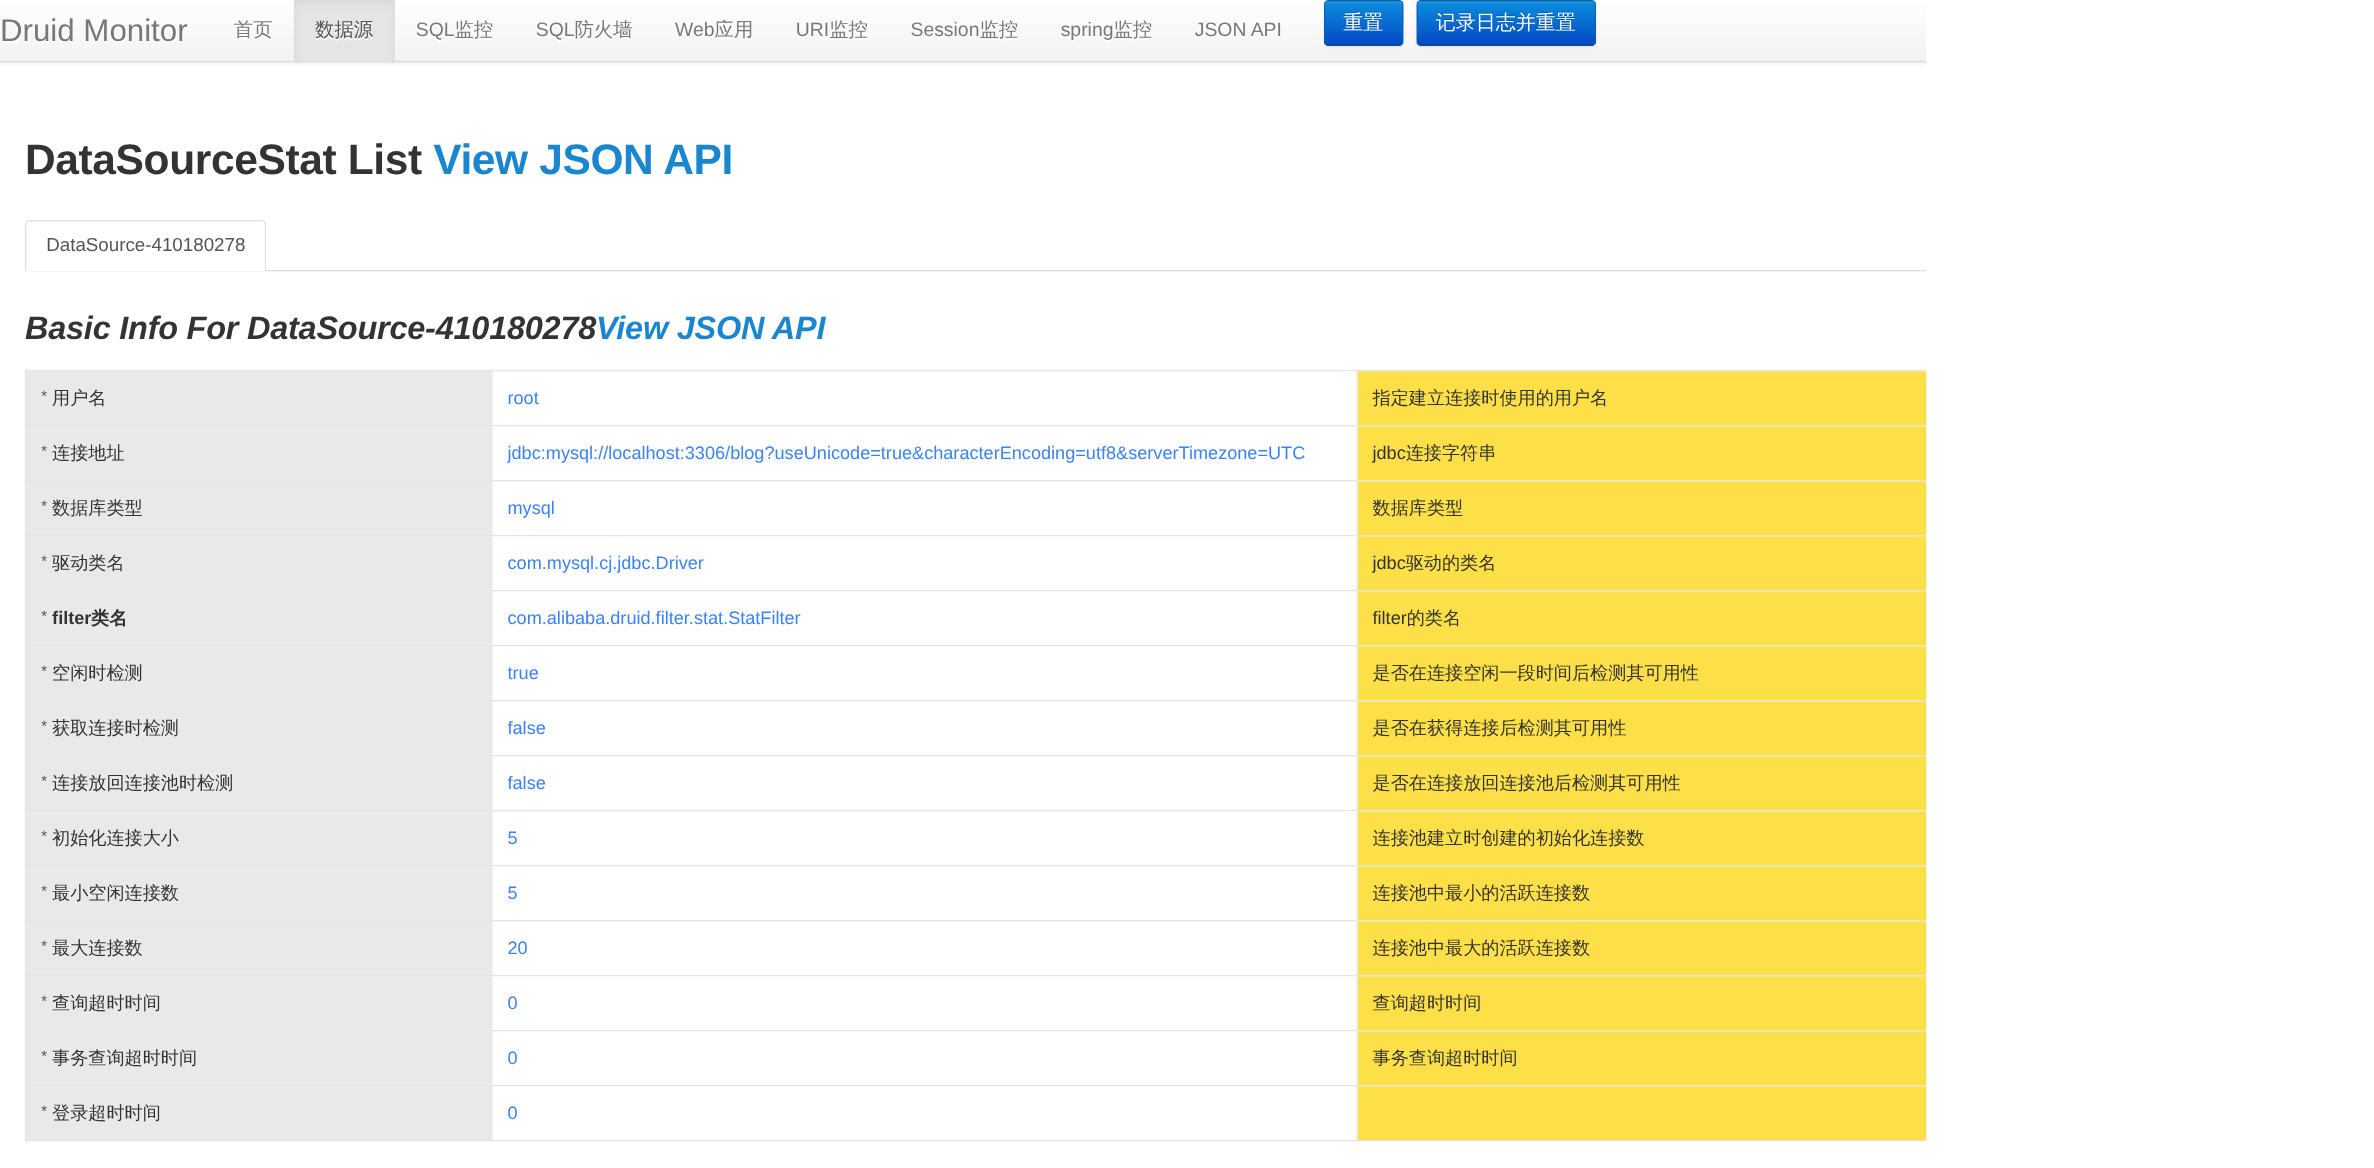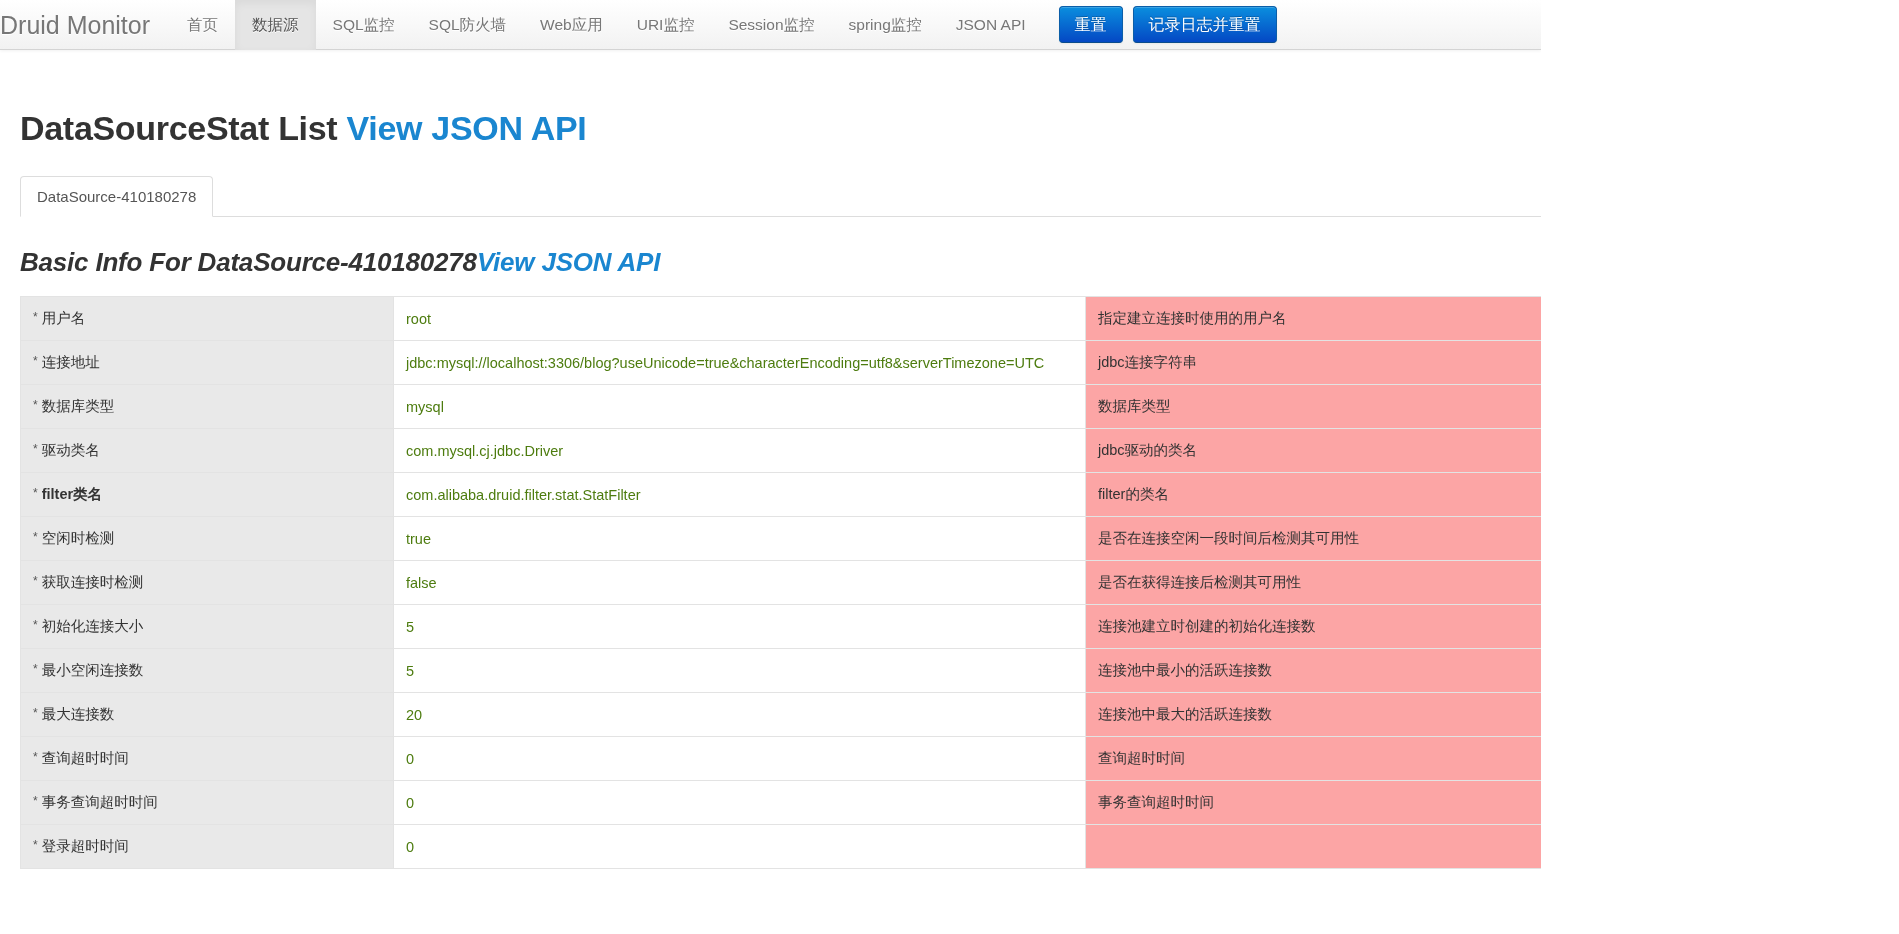--- a/index.html
+++ b/index.html
@@ -60,21 +60,21 @@
     text-shadow: 0 1px 0 #fff;
     white-space: nowrap;
   }
   .nav-item.active {
     background: #e5e5e5;
     color: #555;
     box-shadow: inset 0 3px 8px rgba(0,0,0,.055);
   }
   .nav-buttons {
     display: flex;
-    align-items: center;
+    align-items: flex-start;
     margin-left: 16px;
     gap: 10px;
   }
   .btn-primary {
     display: inline-block;
     padding: 6px 15px;
     font-size: 16px;
     color: #ffffff;
     background: linear-gradient(to bottom, #0a8ede 0%, #0448c4 100%);
     background-color: #0571d3;
@@ -193,24 +193,24 @@
     color: #555;
     font-size: 12px;
     vertical-align: 2px;
     margin-right: 4px;
     font-weight: normal;
   }
   table.basic-info td.value-cell {
     width: 692px;
     background: #fff;
     border-right: 1px solid #e3e3e3;
-    color: #4d7c0f;
+    color: #3b82f6;
   }
   table.basic-info td.desc-cell {
-    background: #fca5a5;
+    background: #fde047;
     border-right: 4px solid #8b5cf6;
     color: #333;
   }
 
   .watermark {
     position: absolute;
     right: 26px;
     bottom: 7px;
     font-size: 15px;
     color: #ececec;
@@ -311,20 +311,25 @@
           <td class="label-cell"><span class="star">*</span><span>空闲时检测</span></td>
           <td class="value-cell">true</td>
           <td class="desc-cell">是否在连接空闲一段时间后检测其可用性</td>
         </tr>
         <tr>
           <td class="label-cell"><span class="star">*</span><span>获取连接时检测</span></td>
           <td class="value-cell">false</td>
           <td class="desc-cell">是否在获得连接后检测其可用性</td>
         </tr>
         <tr>
+          <td class="label-cell"><span class="star">*</span><span>连接放回连接池时检测</span></td>
+          <td class="value-cell">false</td>
+          <td class="desc-cell">是否在连接放回连接池后检测其可用性</td>
+        </tr>
+        <tr>
           <td class="label-cell"><span class="star">*</span><span>初始化连接大小</span></td>
           <td class="value-cell">5</td>
           <td class="desc-cell">连接池建立时创建的初始化连接数</td>
         </tr>
         <tr>
           <td class="label-cell"><span class="star">*</span><span>最小空闲连接数</span></td>
           <td class="value-cell">5</td>
           <td class="desc-cell">连接池中最小的活跃连接数</td>
         </tr>
         <tr>

